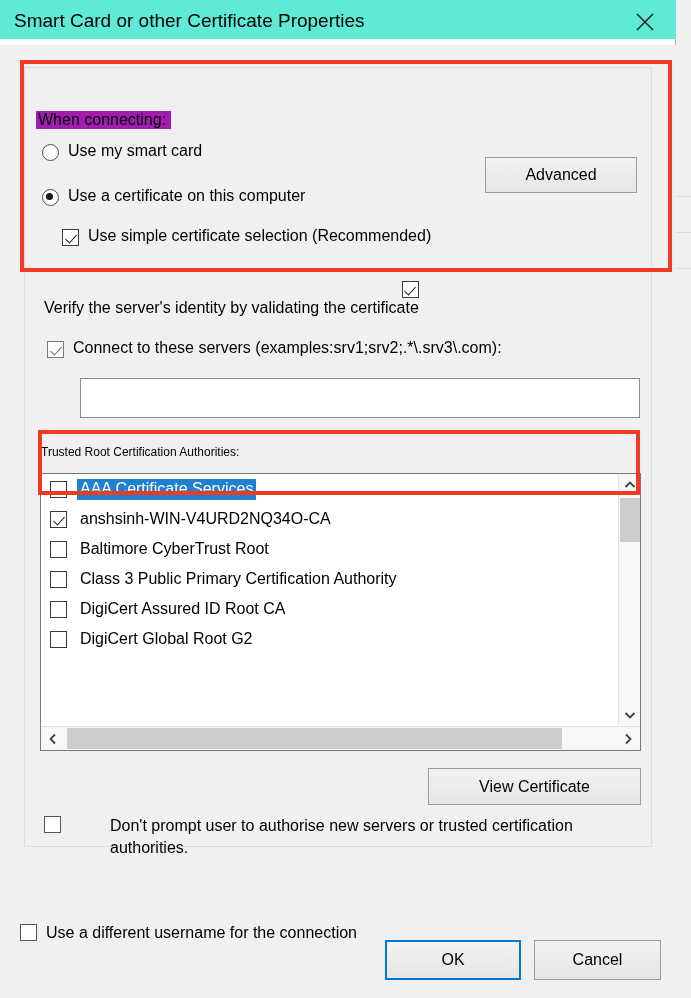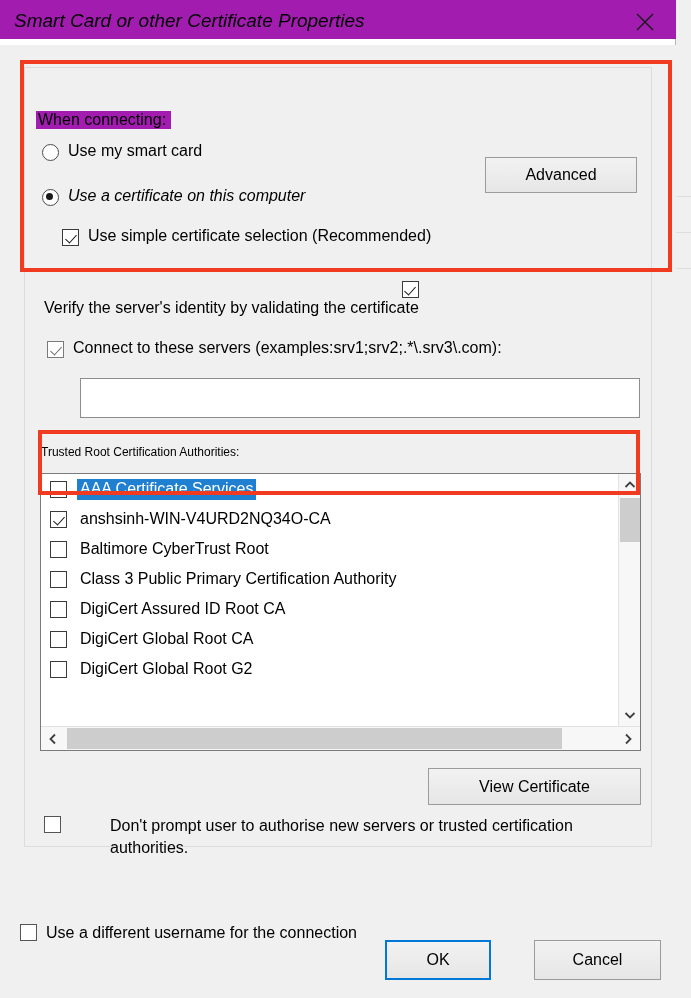--- a/index.html
+++ b/index.html
@@ -42,22 +42,21 @@
     background: #ffffff;
     border-right: 1px solid #b4b4b4;
     box-sizing: border-box;
   }
 
   
   #titlebar {
     position: absolute;
     top: 0; left: 0;
     width: 676px; height: 39px;
-    background: #a21caf;
-    font-style: italic;
+    background: #5eead4;
   }
   #title-text {
     position: absolute;
     left: 14px; top: 10px;
     font-size: 19px;
     color: #000000;
     letter-spacing: 0px;
     white-space: nowrap;
   }
   #close-button {
@@ -347,21 +346,21 @@
 
     <div id="groupbox"></div>
 
     <div id="legend-when">When connecting:</div>
 
     <div class="row" style="left:42px; top:96px;">
       <span class="radio"></span>
       <span class="row-label">Use my smart card</span>
     </div>
 
-    <div class="row" style="left:42px; top:141px;font-style:italic;">
+    <div class="row" style="left:42px; top:141px;">
       <span class="radio checked"></span>
       <span class="row-label">Use a certificate on this computer</span>
     </div>
 
     <div class="row" style="left:42px; top:181px;margin-left:20px;">
       <span class="cbox checked"></span>
       <span class="row-label">Use simple certificate selection (Recommended)</span>
     </div>
 
     <div class="btn" style="left:485px; top:112px; width:152px; height:36px;">Advanced</div>
@@ -394,24 +393,20 @@
             <span class="cbox"></span>
             <span class="lbl">Baltimore CyberTrust Root</span>
           </div>
           <div class="list-item">
             <span class="cbox"></span>
             <span class="lbl">Class 3 Public Primary Certification Authority</span>
           </div>
           <div class="list-item">
             <span class="cbox"></span>
             <span class="lbl">DigiCert Assured ID Root CA</span>
-          </div>
-          <div class="list-item">
-            <span class="cbox"></span>
-            <span class="lbl">DigiCert Global Root CA</span>
           </div>
           <div class="list-item">
             <span class="cbox"></span>
             <span class="lbl">DigiCert Global Root G2</span>
           </div>
         </div>
 
       <div id="v-scroll">
         <div class="arrow up">
           <svg class="chev" width="12" height="8" viewBox="0 0 12 8" aria-hidden="true">
@@ -446,21 +441,21 @@
     <div id="dont-prompt-row">
       <span class="cbox light"></span>
       <span class="txt">Don't prompt user to authorise new servers or trusted certification authorities.</span>
     </div>
 
     <div id="diff-user-row">
       <span class="cbox light"></span>
       <span class="row-label">Use a different username for the connection</span>
     </div>
 
-    <div class="btn default" style="left:385px; top:895px; width:106px; height:40px;">OK</div>
+    <div class="btn default" style="left:385px; top:895px; width:136px; height:40px;">OK</div>
     <div class="btn" style="left:534px; top:895px; width:127px; height:40px;">Cancel</div>
 
   </div>
 
   <div class="annot" id="annot-1"></div>
   <div class="annot" id="annot-2"></div>
 
 </div>
 
 </body></html>

